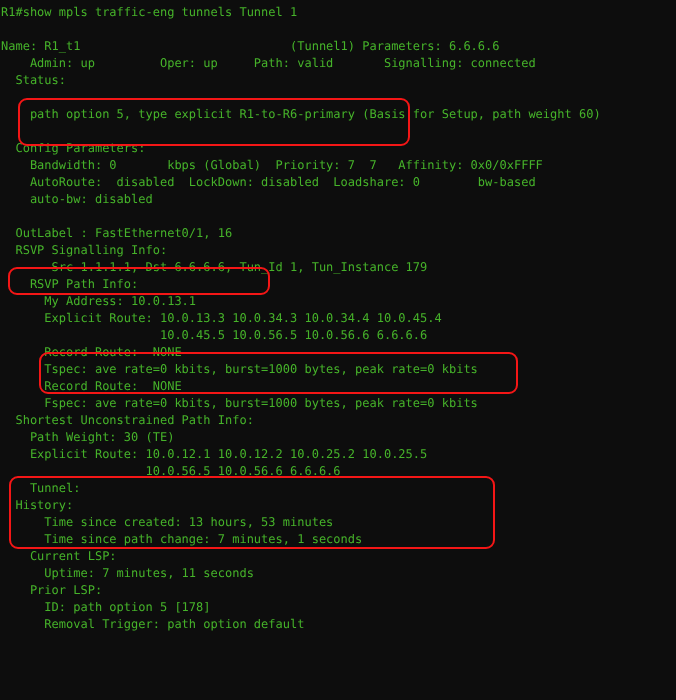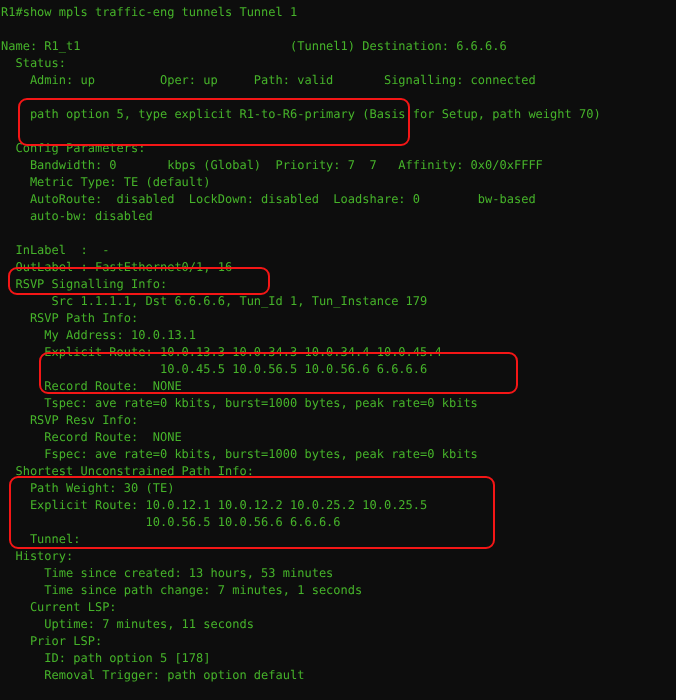--- a/index.html
+++ b/index.html
@@ -50,43 +50,40 @@
   }
 </style>
 </head>
 <body>
 
 <div id="terminal">
   <div id="screen" style="top: -13px;">
       <div class="line"></div>
       <div class="line">R1#show mpls traffic-eng tunnels Tunnel 1</div>
       <div class="line"></div>
-      <div class="line">Name: R1_t1                             (Tunnel1) Destination: 6.6.6.6</div>
+      <div class="line">Name: R1_t1                             (Tunnel1) Parameters: 6.6.6.6</div>
+      <div class="line">    Admin: up         Oper: up     Path: valid       Signalling: connected</div>
       <div class="line">  Status:</div>
-      <div class="line">    Admin: up         Oper: up     Path: valid       Signalling: connected</div>
       <div class="line"></div>
-      <div class="line">    path option 5, type explicit R1-to-R6-primary (Basis for Setup, path weight 70)</div>
+      <div class="line">    path option 5, type explicit R1-to-R6-primary (Basis for Setup, path weight 60)</div>
       <div class="line"></div>
       <div class="line">  Config Parameters:</div>
       <div class="line">    Bandwidth: 0       kbps (Global)  Priority: 7  7   Affinity: 0x0/0xFFFF</div>
-      <div class="line">    Metric Type: TE (default)</div>
       <div class="line">    AutoRoute:  disabled  LockDown: disabled  Loadshare: 0        bw-based</div>
       <div class="line">    auto-bw: disabled</div>
       <div class="line"></div>
-      <div class="line">  InLabel  :  -</div>
       <div class="line">  OutLabel : FastEthernet0/1, 16</div>
       <div class="line">  RSVP Signalling Info:</div>
       <div class="line">       Src 1.1.1.1, Dst 6.6.6.6, Tun_Id 1, Tun_Instance 179</div>
       <div class="line">    RSVP Path Info:</div>
       <div class="line">      My Address: 10.0.13.1</div>
       <div class="line">      Explicit Route: 10.0.13.3 10.0.34.3 10.0.34.4 10.0.45.4</div>
       <div class="line">                      10.0.45.5 10.0.56.5 10.0.56.6 6.6.6.6</div>
       <div class="line">      Record Route:  NONE</div>
       <div class="line">      Tspec: ave rate=0 kbits, burst=1000 bytes, peak rate=0 kbits</div>
-      <div class="line">    RSVP Resv Info:</div>
       <div class="line">      Record Route:  NONE</div>
       <div class="line">      Fspec: ave rate=0 kbits, burst=1000 bytes, peak rate=0 kbits</div>
       <div class="line">  Shortest Unconstrained Path Info:</div>
       <div class="line">    Path Weight: 30 (TE)</div>
       <div class="line">    Explicit Route: 10.0.12.1 10.0.12.2 10.0.25.2 10.0.25.5</div>
       <div class="line">                    10.0.56.5 10.0.56.6 6.6.6.6</div>
       <div class="line">    Tunnel:</div>
       <div class="line">  History:</div>
       <div class="line">      Time since created: 13 hours, 53 minutes</div>
       <div class="line">      Time since path change: 7 minutes, 1 seconds</div>

